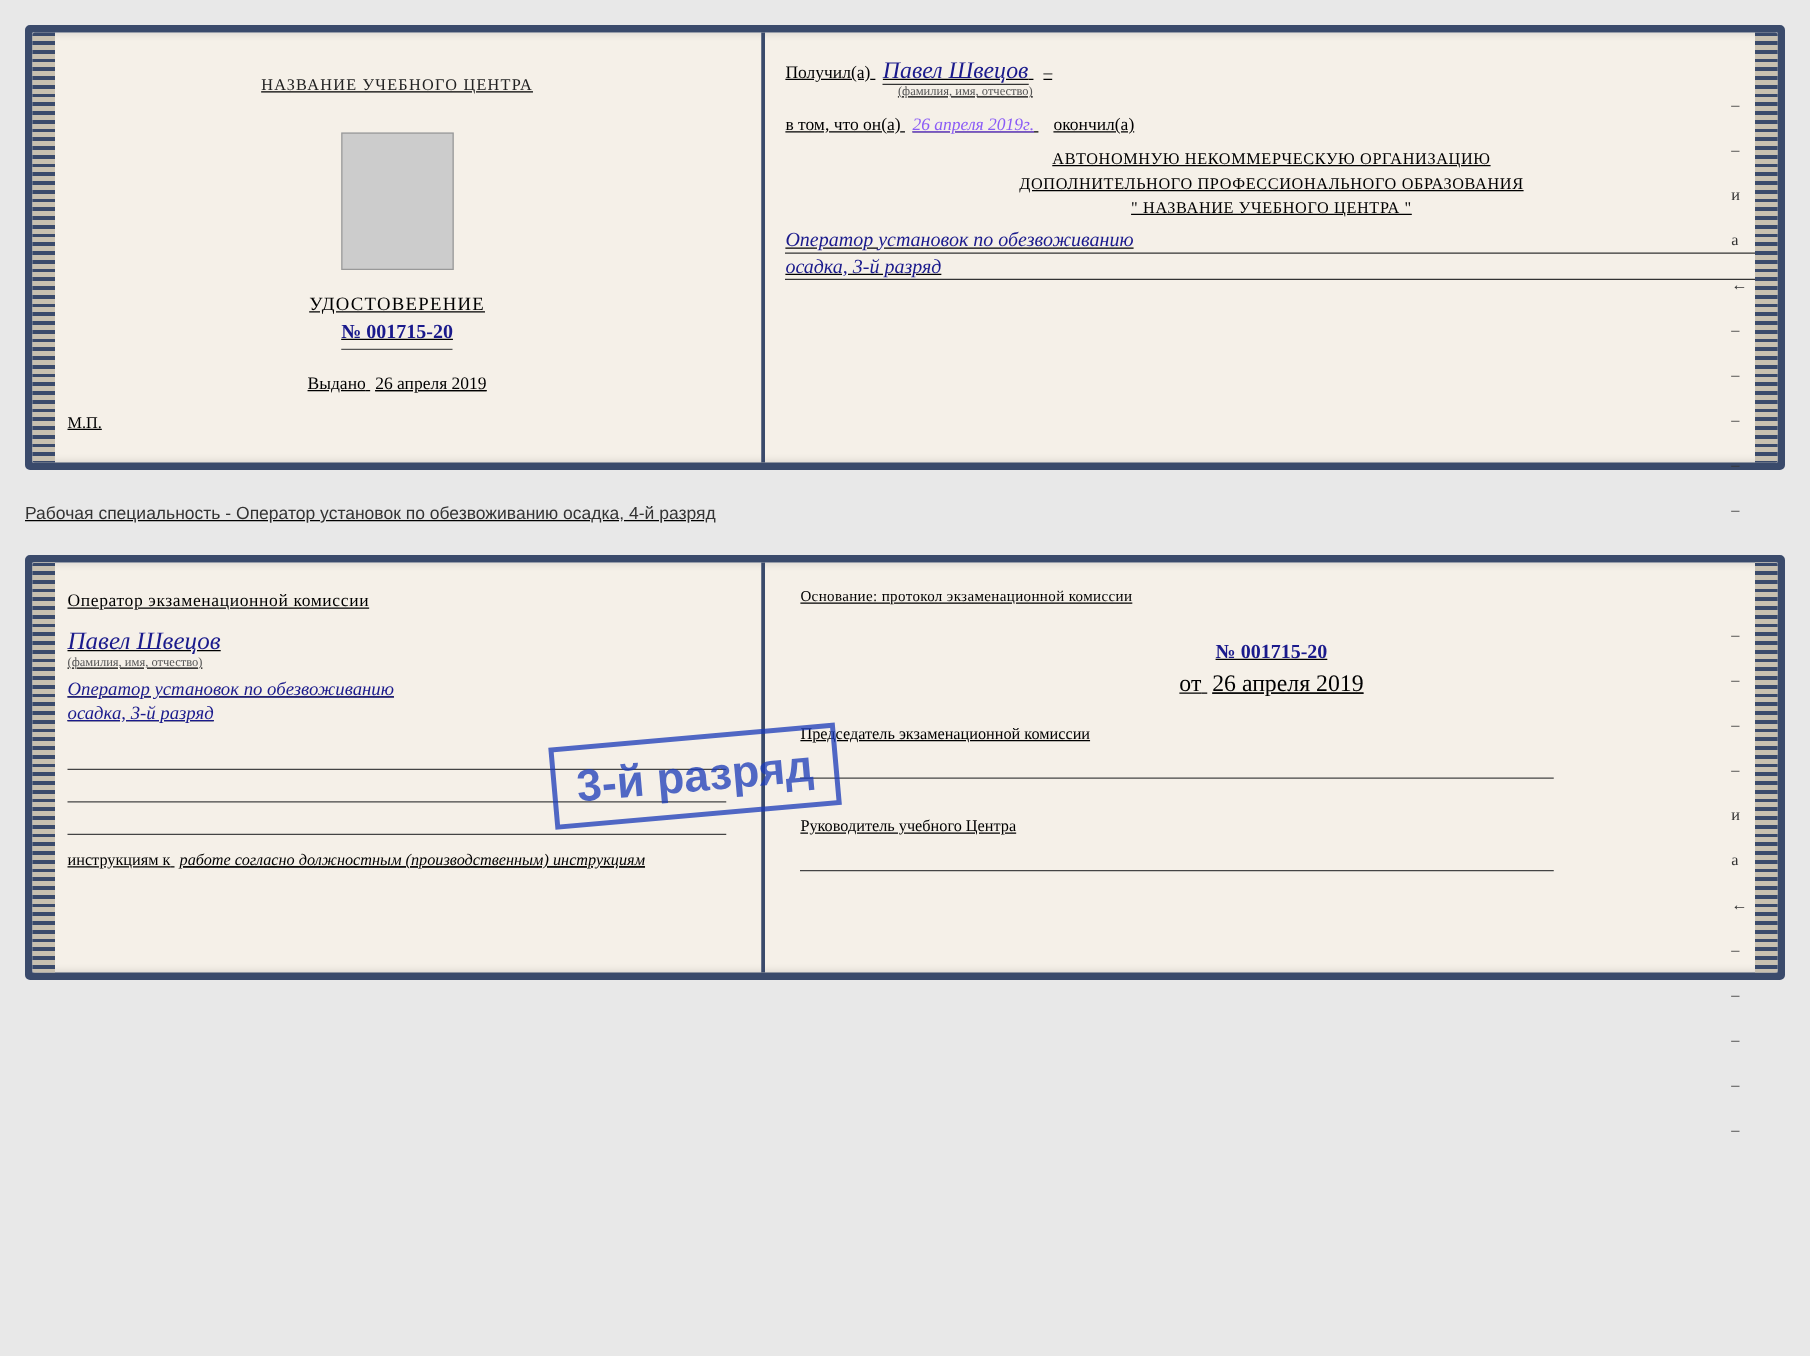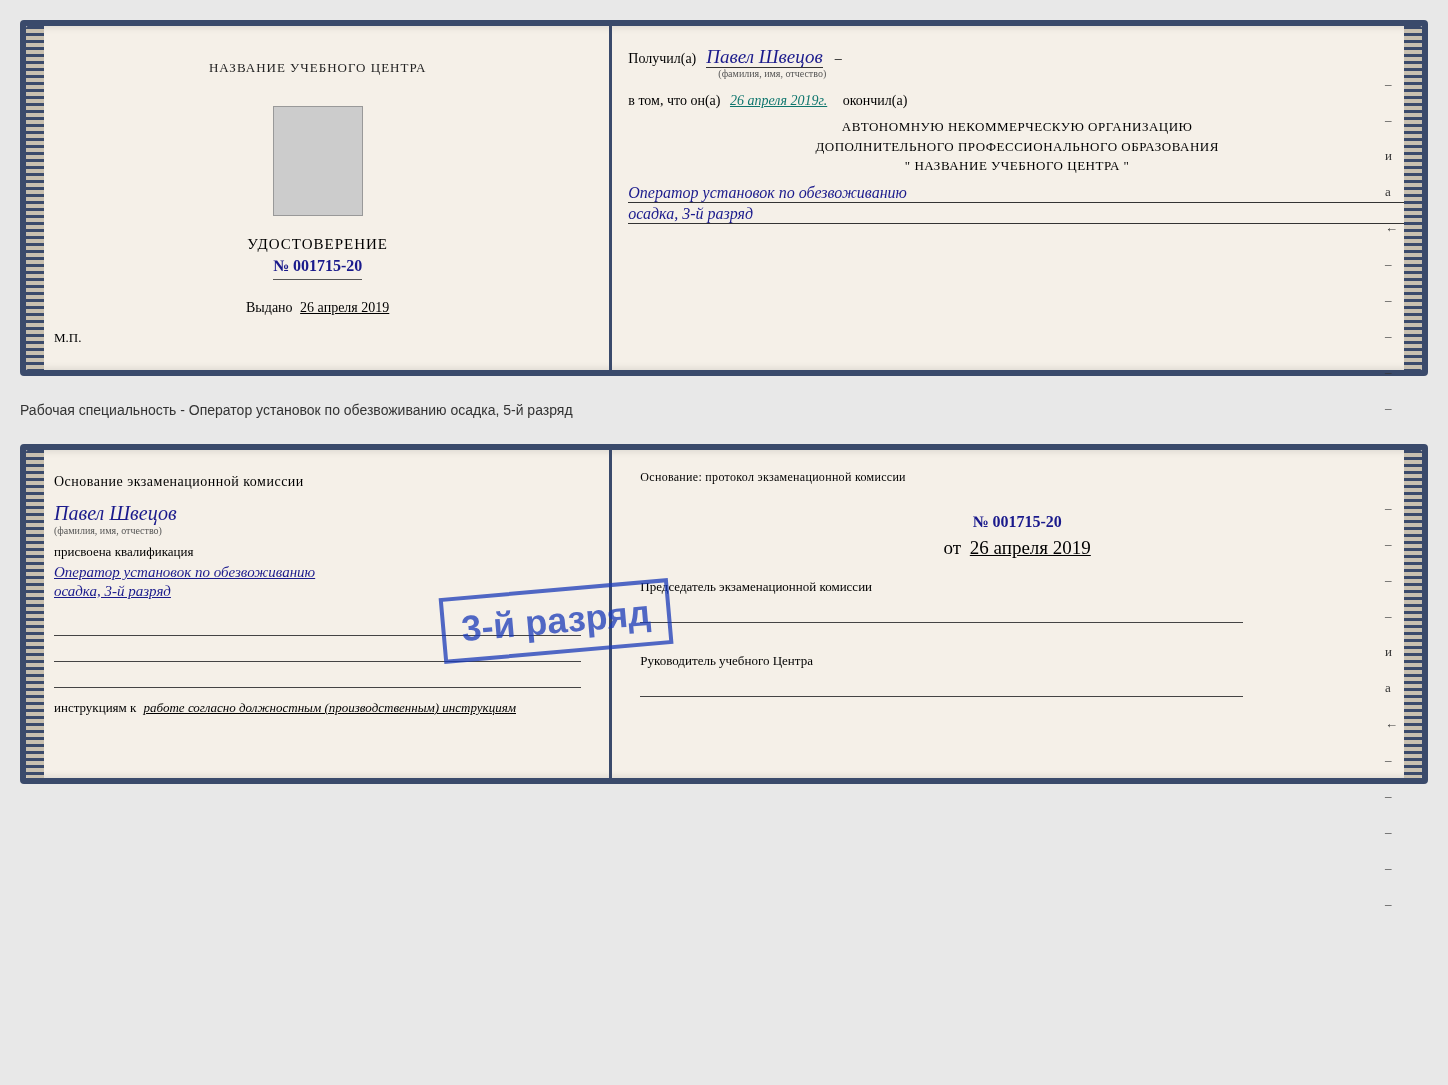--- a/index.html
+++ b/index.html
@@ -8,20 +8,21 @@
       font-family: 'Times New Roman', Times, serif;
       padding: 20px;
       min-height: 1085px;
       width: 1448px;
     }
 
     .page-container {
       display: flex;
       flex-direction: column;
       gap: 18px;
+      text-decoration: underline;
     }
 
     
     .document-card {
       background: #f5f0e8;
       border: 6px solid #3a4a6b;
       border-radius: 4px;
       display: flex;
       min-height: 340px;
       position: relative;
@@ -139,21 +140,21 @@
     }
 
     .v-tom-line {
       font-size: 14px;
       margin-top: 14px;
       margin-bottom: 8px;
     }
 
     .date-text {
       font-style: italic;
-      color: #0f766e;
+      color: #8b5cf6;
       text-decoration: underline;
     }
 
     .org-block {
       font-size: 13px;
       text-align: center;
       text-transform: uppercase;
       letter-spacing: 0.5px;
       margin: 8px 0;
       line-height: 1.5;
@@ -380,33 +381,32 @@
         <span>←</span>
         <span>–</span>
         <span>–</span>
         <span>–</span>
         <span>–</span>
         <span>–</span>
       </div>
     </div>
   </div>
 
-  <div class="separator-text">Рабочая специальность - Оператор установок по обезвоживанию осадка, 5-й разряд</div>
+  <div class="separator-text">Рабочая специальность - Оператор установок по обезвоживанию осадка, 4-й разряд</div>
 
   <div class="document-card">
     <div class="commission-left">
-      <div class="resheniem-line">Основание экзаменационной комиссии</div>
+      <div class="resheniem-line">Оператор экзаменационной комиссии</div>
 
       <div style="margin-bottom:4px;">
         <span class="person-name-large">Павел Швецов</span>
         <br>
         <span class="name-sub-label">(фамилия, имя, отчество)</span>
       </div>
 
-      <div class="prisvoena-label">присвоена квалификация</div>
       <div class="profession-underline">Оператор установок по обезвоживанию</div>
       <div class="razryad-underline">осадка, 3-й разряд</div>
 
       <div class="signature-lines">
         <div class="sig-line"></div>
         <div class="sig-line"></div>
         <div class="sig-line"></div>
       </div>
 
       <div class="dopuskaetsya-line">

